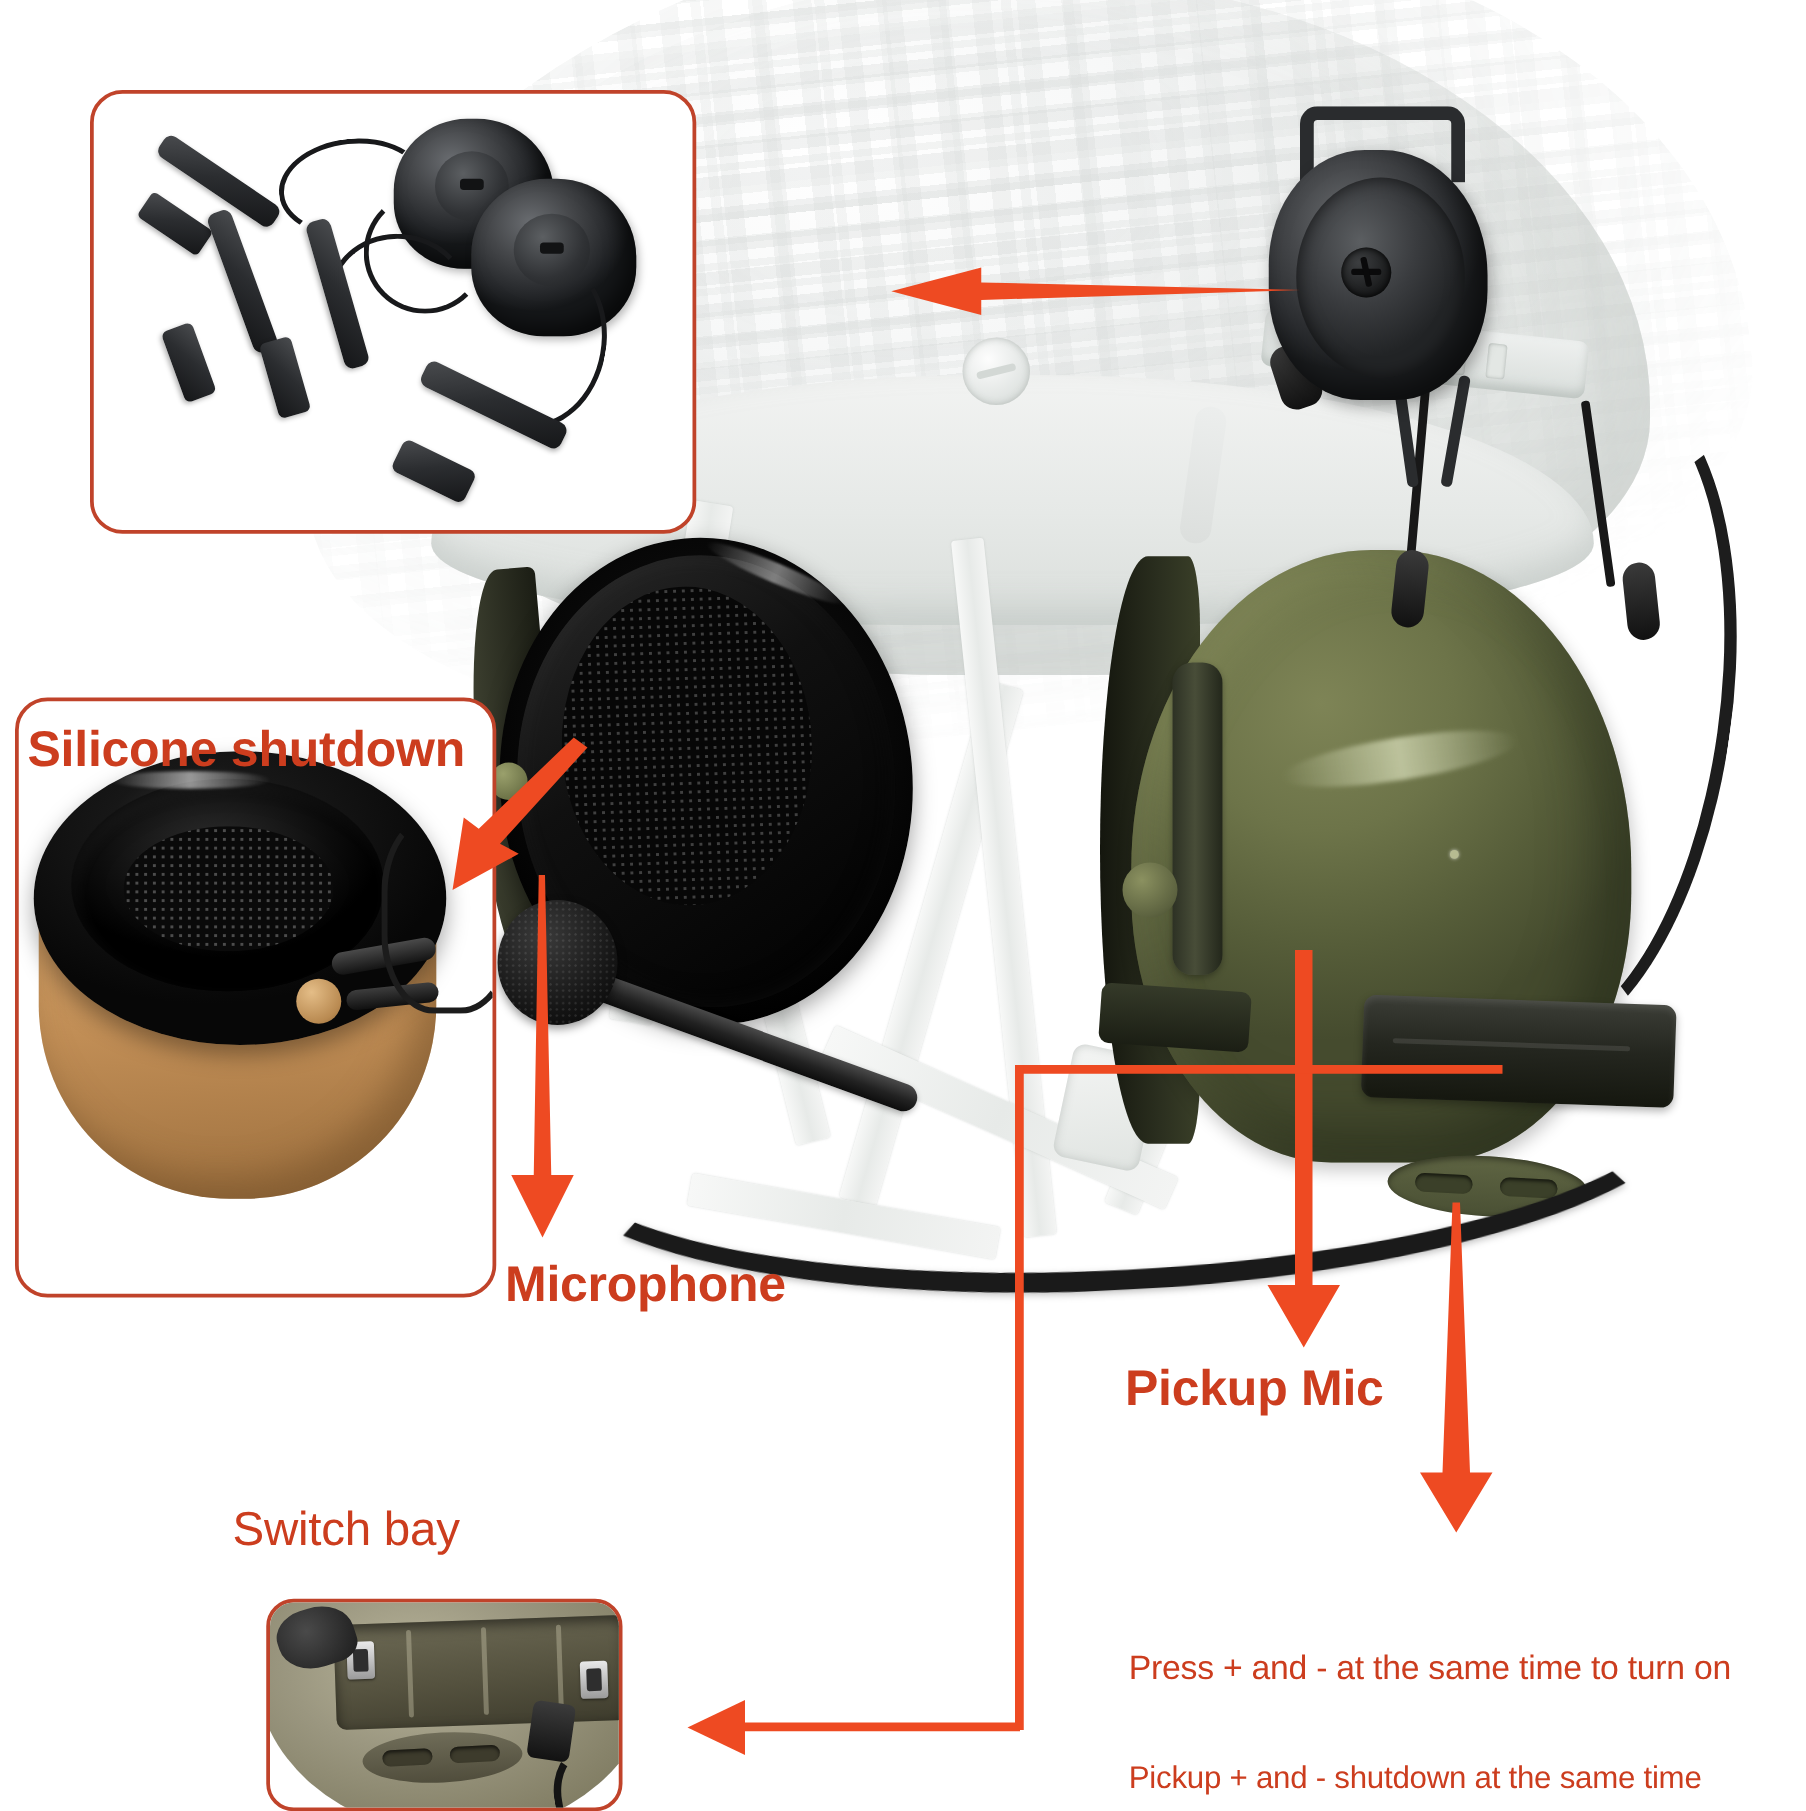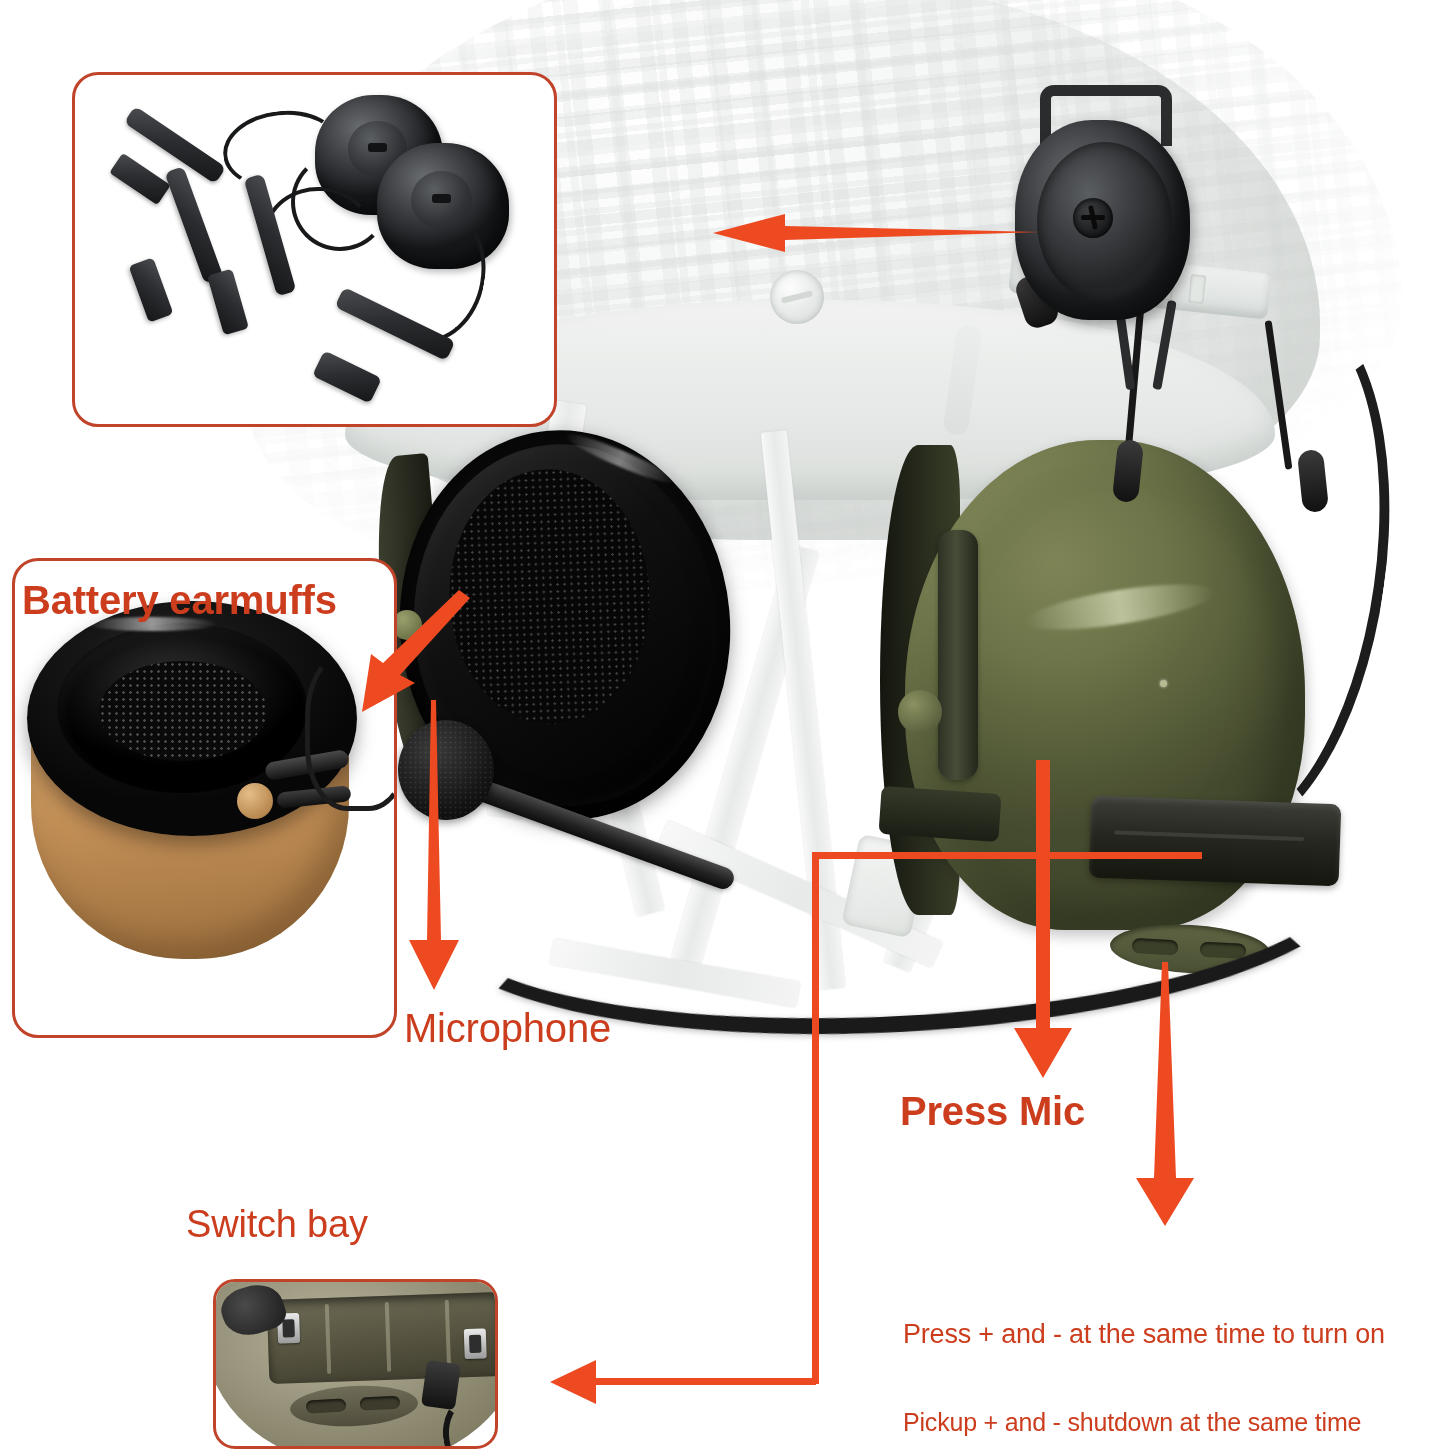--- a/index.html
+++ b/index.html
@@ -260,21 +260,21 @@
   .bb-term:after{content:"";position:absolute;left:5px;top:6px;width:12px;height:18px;background:#2e2e2e;border-radius:2px;}
   .bb-foam{position:absolute;left:6px;top:4px;width:62px;height:48px;border-radius:40% 50% 30% 50%;background:radial-gradient(circle at 40% 35%,#4a4a4a,#1b1b1b);transform:rotate(-18deg);}
   .bb-pad{position:absolute;left:74px;top:104px;width:128px;height:40px;border-radius:50%;background:linear-gradient(180deg,#6f6c58,#504d3c);transform:rotate(-3deg);}
   .bb-pad .slot{position:absolute;top:12px;width:40px;height:13px;border-radius:7px;background:#3d3b2c;box-shadow:inset 0 2px 3px rgba(0,0,0,.6);}
   .bb-plug{position:absolute;left:208px;top:80px;width:34px;height:46px;border-radius:6px;background:linear-gradient(180deg,#3b3b3b,#121212);transform:rotate(8deg);}
   .bb-cable{position:absolute;left:228px;top:112px;width:60px;height:80px;border:6px solid transparent;border-left-color:#141414;border-bottom-color:#141414;border-radius:45%;transform:rotate(-10deg);}
 
   
   .label{position:absolute;color:#cc3d1e;white-space:nowrap;z-index:30;letter-spacing:-.2px;}
   #lbl-silicone{left:22px;top:578px;font-size:40px;font-weight:bold;}
-  #lbl-microphone{left:404px;top:1006px;font-size:40px;font-weight:normal;}
+  #lbl-microphone{left:404px;top:1006px;font-size:40px;font-weight:bold;}
   #lbl-pickup{left:900px;top:1089px;font-size:40px;font-weight:bold;}
   #lbl-battery{left:186px;top:1203px;font-size:38px;font-weight:normal;}
   #lbl-switch{left:1018px;top:1272px;font-size:40px;font-weight:normal;}
   #note1{left:903px;top:1319px;font-size:27px;}
   #note2{left:903px;top:1408px;font-size:25px;}
 
   
   #voice-row{position:absolute;left:940px;top:1322px;z-index:30;display:flex;align-items:center;gap:7px;height:46px;}
   .vbars{display:flex;flex-direction:column;justify-content:center;gap:3px;height:44px;}
   .vbars i{display:block;height:5px;border-radius:1px;}
@@ -442,25 +442,25 @@
       <rect x="812" y="852" width="390" height="7" fill="#ee4a22"></rect>
     </g>
 
     <g>
       <rect x="812" y="852" width="7" height="532" fill="#ee4a22"></rect>
       <rect x="592" y="1378" width="224" height="7" fill="#ee4a22"></rect>
       <polygon points="596,1360 596,1404 550,1382" fill="#ee4a22"></polygon>
     </g>
   </svg>
 
-  <div class="label" id="lbl-silicone">Battery earmuffs</div>
+  <div class="label" id="lbl-silicone">Silicone shutdown</div>
 
   <div class="label" id="lbl-microphone">Microphone</div>
 
-  <div class="label" id="lbl-pickup">Press Mic</div>
+  <div class="label" id="lbl-pickup">Pickup Mic</div>
 
   <div class="label" id="lbl-battery">Switch bay</div>
 
 
 
   <div class="label" id="note1">Press + and -  at the same time to turn on</div>
   <div class="label" id="note2">Pickup + and - shutdown at the same time</div>
 
 </div>
 

